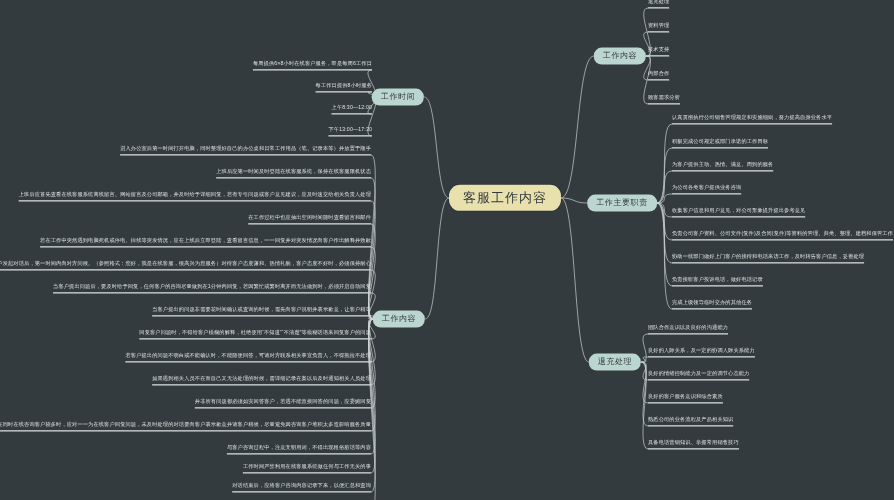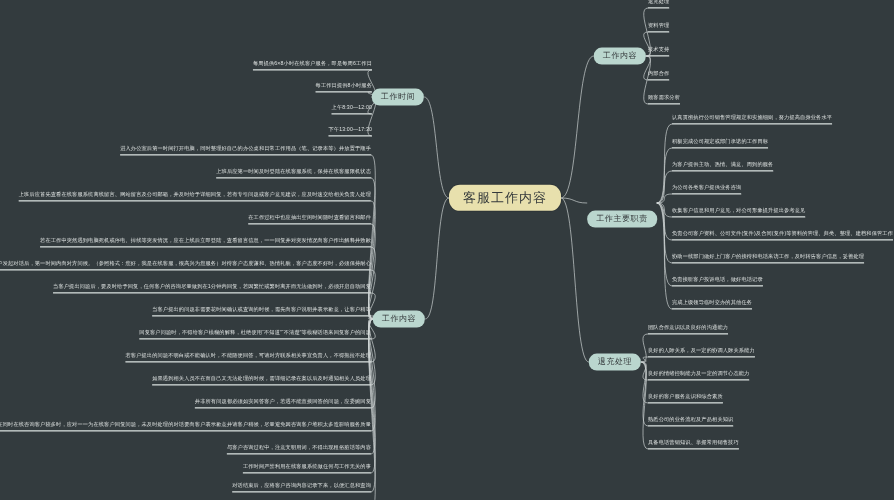--- a/index.html
+++ b/index.html
@@ -165,21 +165,21 @@
       <line x1="371" y1="512" x2="253.5625" y2="512" stroke="#cfd6d5" stroke-width="0.8" stroke-opacity="0.85"></line>
     </svg>
   <div id="nodes">
       <div class="node root" style="left: 505px; top: 198px;">客服工作内容</div>
       <div class="node branch" style="left: 620px; top: 56px;">工作内容</div>
       <div class="node leaf right" style="left: 648px; top: 8px;">退充处理</div>
       <div class="node leaf right" style="left: 648px; top: 32px;">资料管理</div>
       <div class="node leaf right" style="left: 648px; top: 56px;">技术支持</div>
       <div class="node leaf right" style="left: 648px; top: 80px;">内部合作</div>
       <div class="node leaf right" style="left: 648px; top: 104px;">顾客需求分析</div>
-      <div class="node branch" style="left: 622px; top: 219px;">工作主要职责</div>
+      <div class="node branch" style="left: 622px; top: 203px;">工作主要职责</div>
       <div class="node leaf right" style="left: 672px; top: 124px;">认真贯彻执行公司销售管理规定和实施细则，努力提高自身业务水平</div>
       <div class="node leaf right" style="left: 672px; top: 148px;">积极完成公司规定或部门承诺的工作目标</div>
       <div class="node leaf right" style="left: 672px; top: 171px;">为客户提供主动、热情、满意、周到的服务</div>
       <div class="node leaf right" style="left: 672px; top: 194px;">为公司各类客户提供业务咨询</div>
       <div class="node leaf right" style="left: 672px; top: 217px;">收集客户信息和用户意见，对公司形象提升提出参考意见</div>
       <div class="node leaf right" style="left: 672px; top: 240px;">负责公司客户资料、公司文件(复件)及合同(复件)等资料的管理、归类、整理、建档和保管工作</div>
       <div class="node leaf right" style="left: 672px; top: 263px;">协助一线部门做好上门客户的接待和电话来访工作，及时转告客户信息，妥善处理</div>
       <div class="node leaf right" style="left: 672px; top: 286px;">负责接听客户投诉电话，做好电话记录</div>
       <div class="node leaf right" style="left: 672px; top: 309px;">完成上级领导临时交办的其他任务</div>
       <div class="node branch" style="left: 615px; top: 362px;">退充处理</div>

